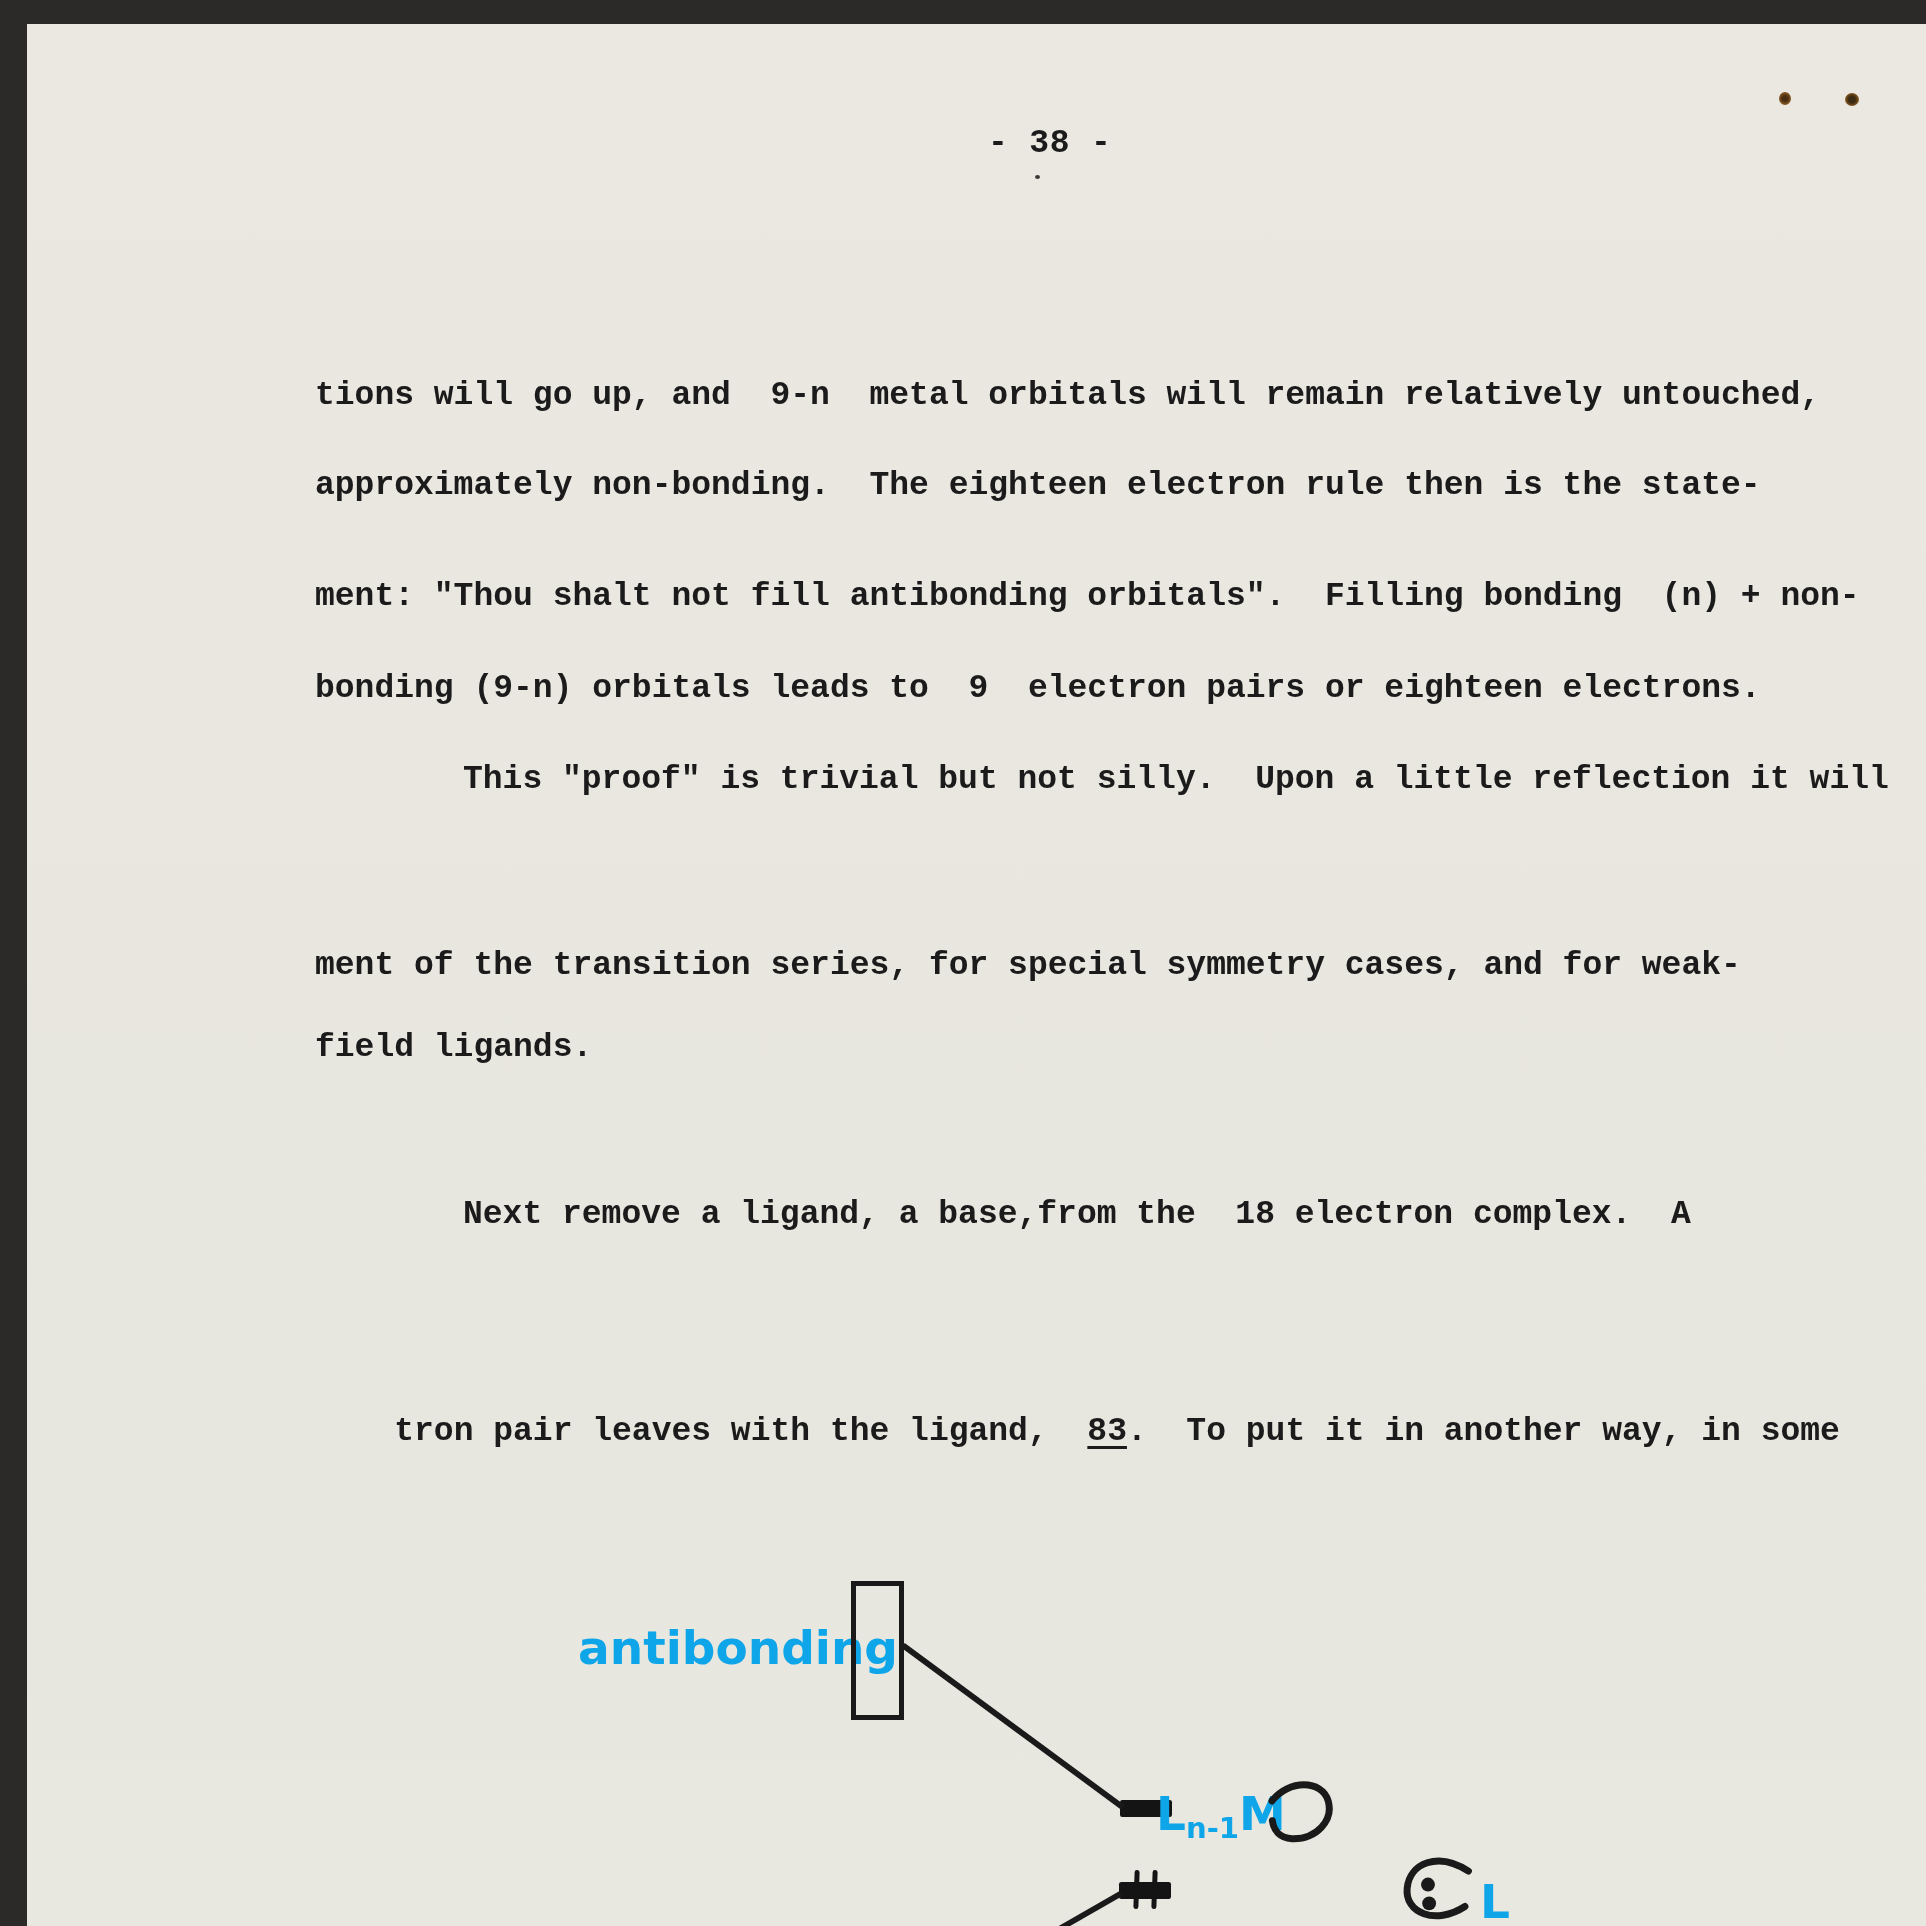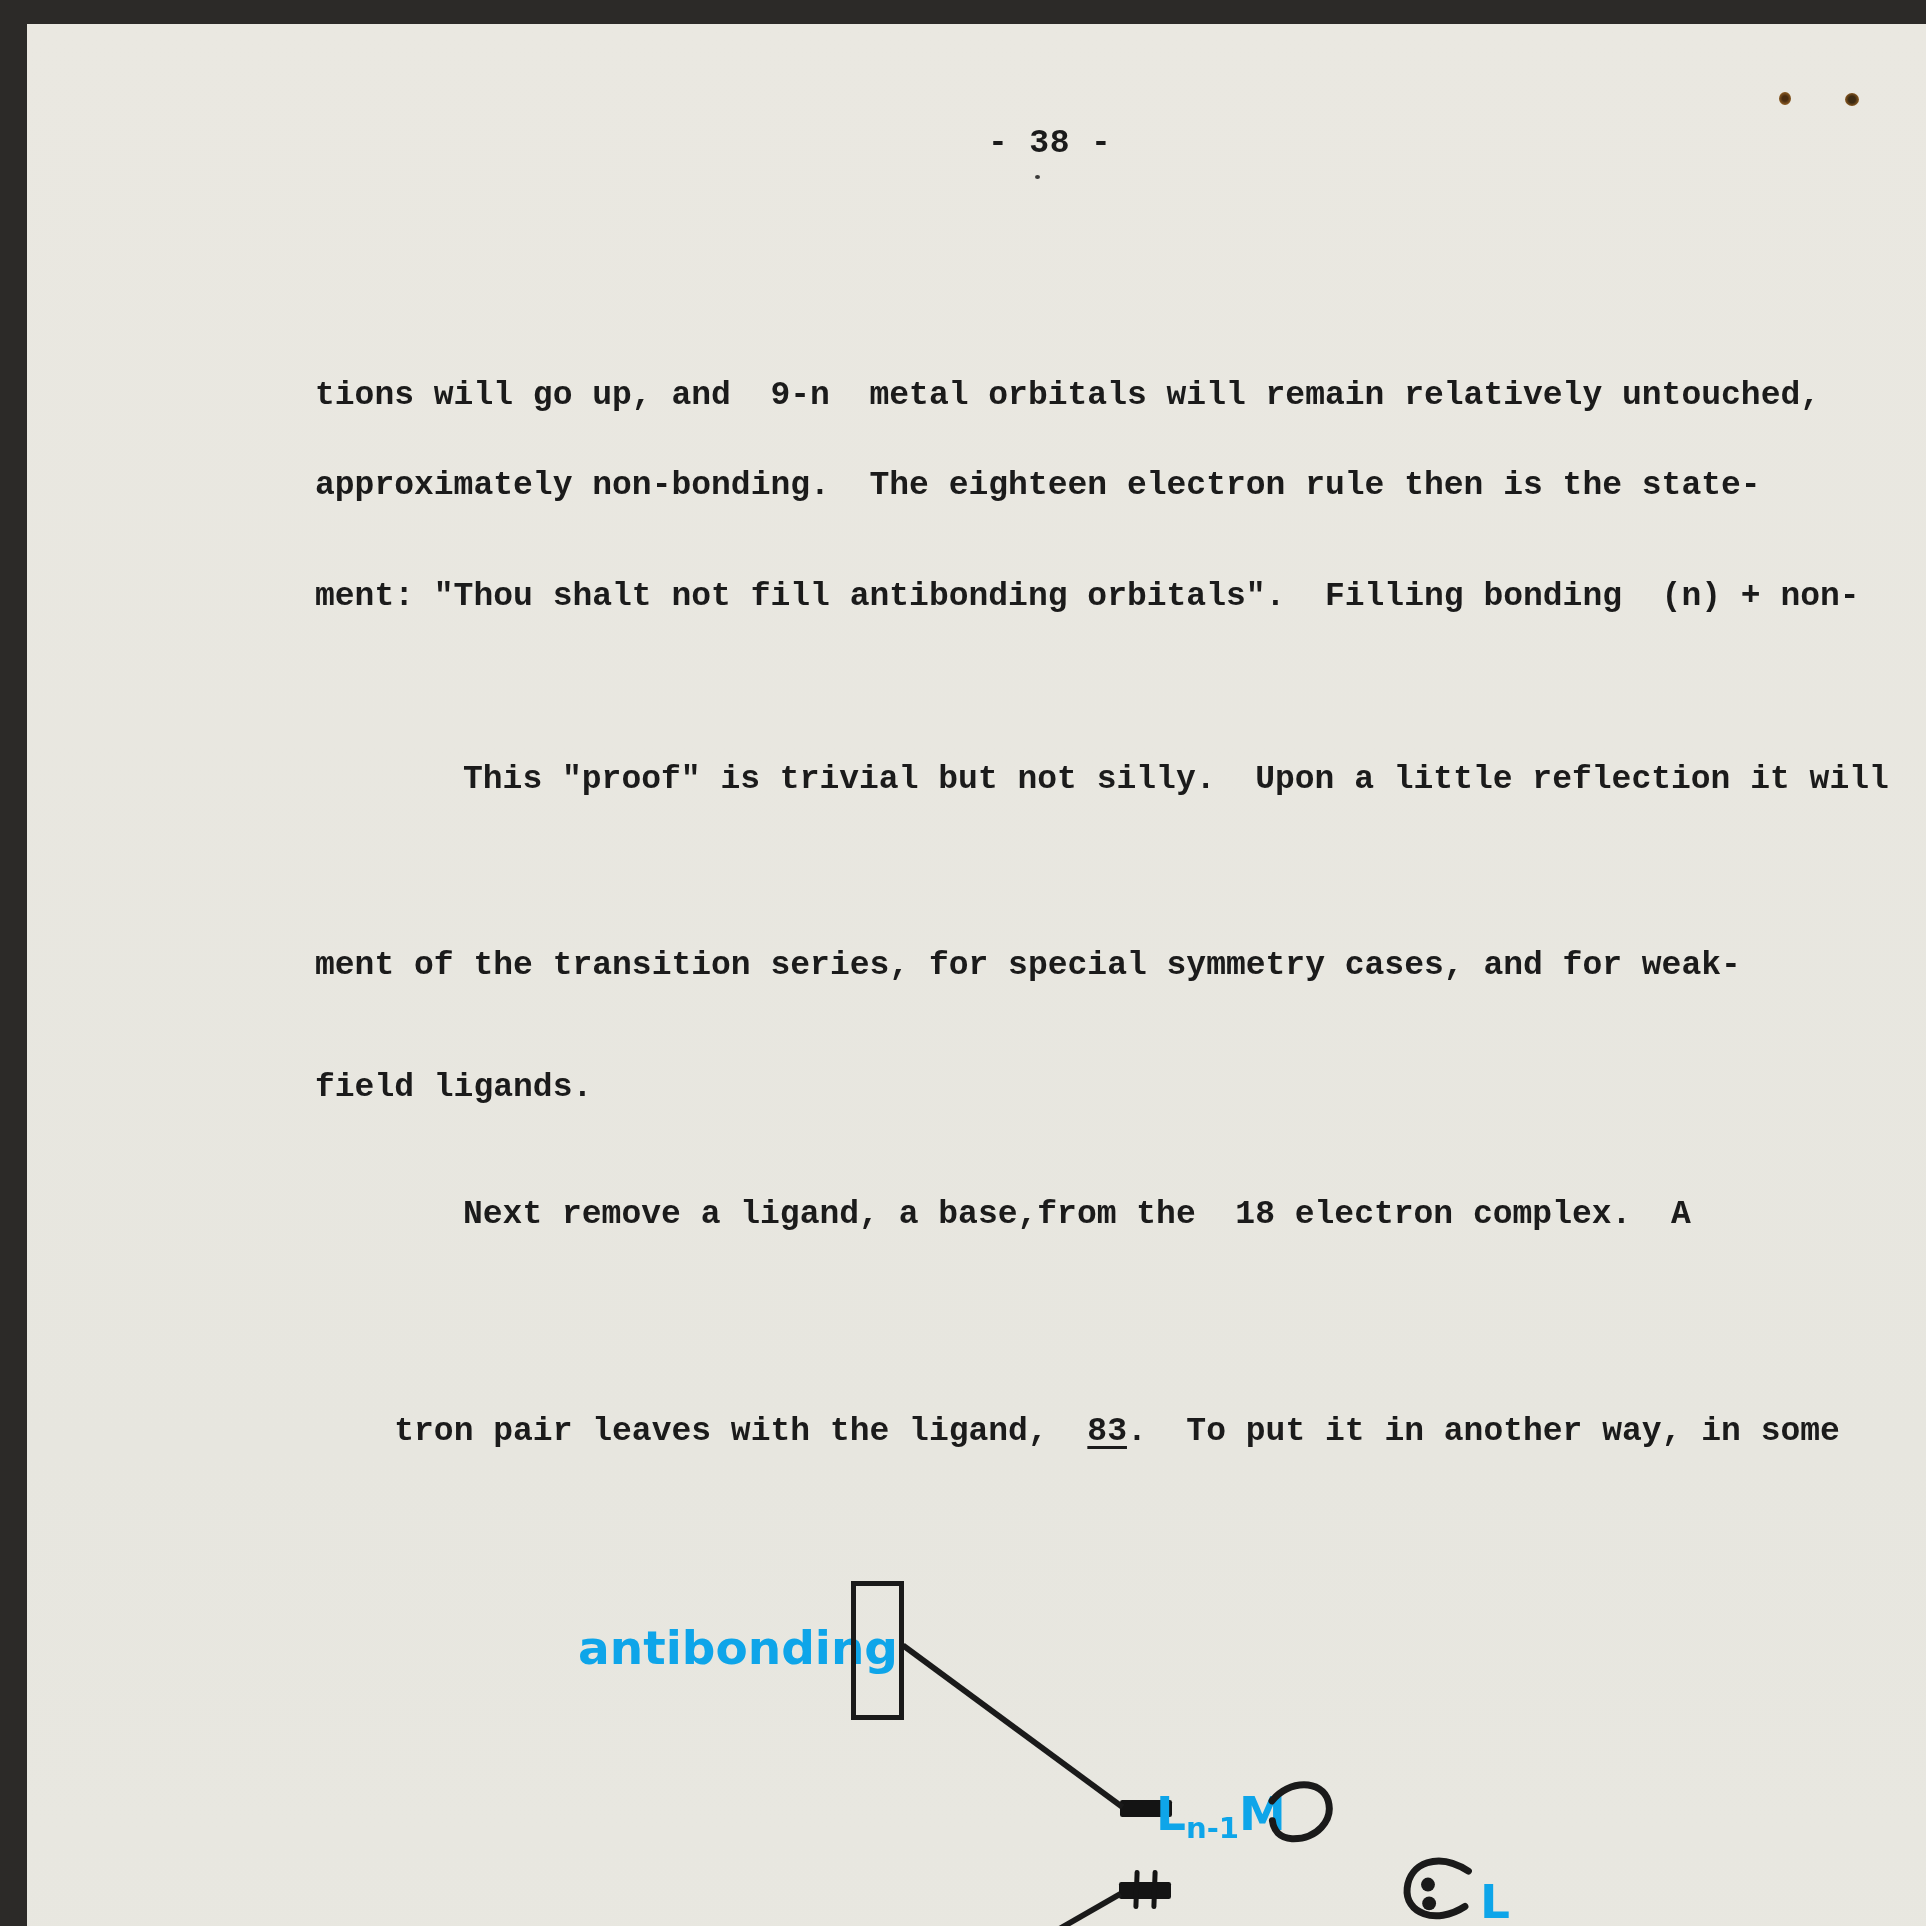--- a/index.html
+++ b/index.html
@@ -32,23 +32,24 @@
 
   <div class="speck" style="left:1779px;top:92px;width:11.6px;height:13px;background:radial-gradient(circle,#4a2d10 30%,#8a5a22 70%,transparent 100%);"></div>
   <div class="speck" style="left:1845px;top:93px;width:14px;height:13px;background:radial-gradient(circle,#3c2a12 35%,#8a5a22 72%,transparent 100%);"></div>
   <div class="dot" style="left:1035px;top:175px;width:5px;height:3.9px;opacity:.85;"></div>
 
   <div class="pageno">- 38 -</div>
 
   <div class="tline" style="top:376px">tions will go up, and  9-n  metal orbitals will remain relatively untouched,</div>
   <div class="tline" style="top:466px">approximately non-bonding.  The eighteen electron rule then is the state-</div>
   <div class="tline" style="top:577px">ment: "Thou shalt not fill antibonding orbitals".  Filling bonding  (n) + non-</div>
+  <div class="tline" style="top:669px">bonding (9-n) orbitals leads to  9  electron pairs or eighteen electrons.</div>
   <div class="tline indent" style="top:760px">This "proof" is trivial but not silly.  Upon a little reflection it will</div>
   <div class="tline" style="top:946px">ment of the transition series, for special symmetry cases, and for weak-</div>
-  <div class="tline" style="top:1068px">field ligands.</div>
+  <div class="tline" style="top:1028px">field ligands.</div>
   <div class="tline indent" style="top:1195px">Next remove a ligand, a base,from the  18 electron complex.  A</div>
   <div class="tline" style="top:1373px">
     <span>tron pair leaves with the ligand,  </span><span class="ref-underline">83</span><span>.  To put it in another way, in some</span>
   </div>
 
   <div class="sanslabel" style="left:578px;top:1625px;width:250px;text-align:right;">antibonding</div>
 
   <div class="levelbox" style="left:851px;top:1581px;width:43px;height:129px;"></div>
 
   <div class="levelbar" style="left:1120px;top:1800px;width:52px;height:17px;"></div>

